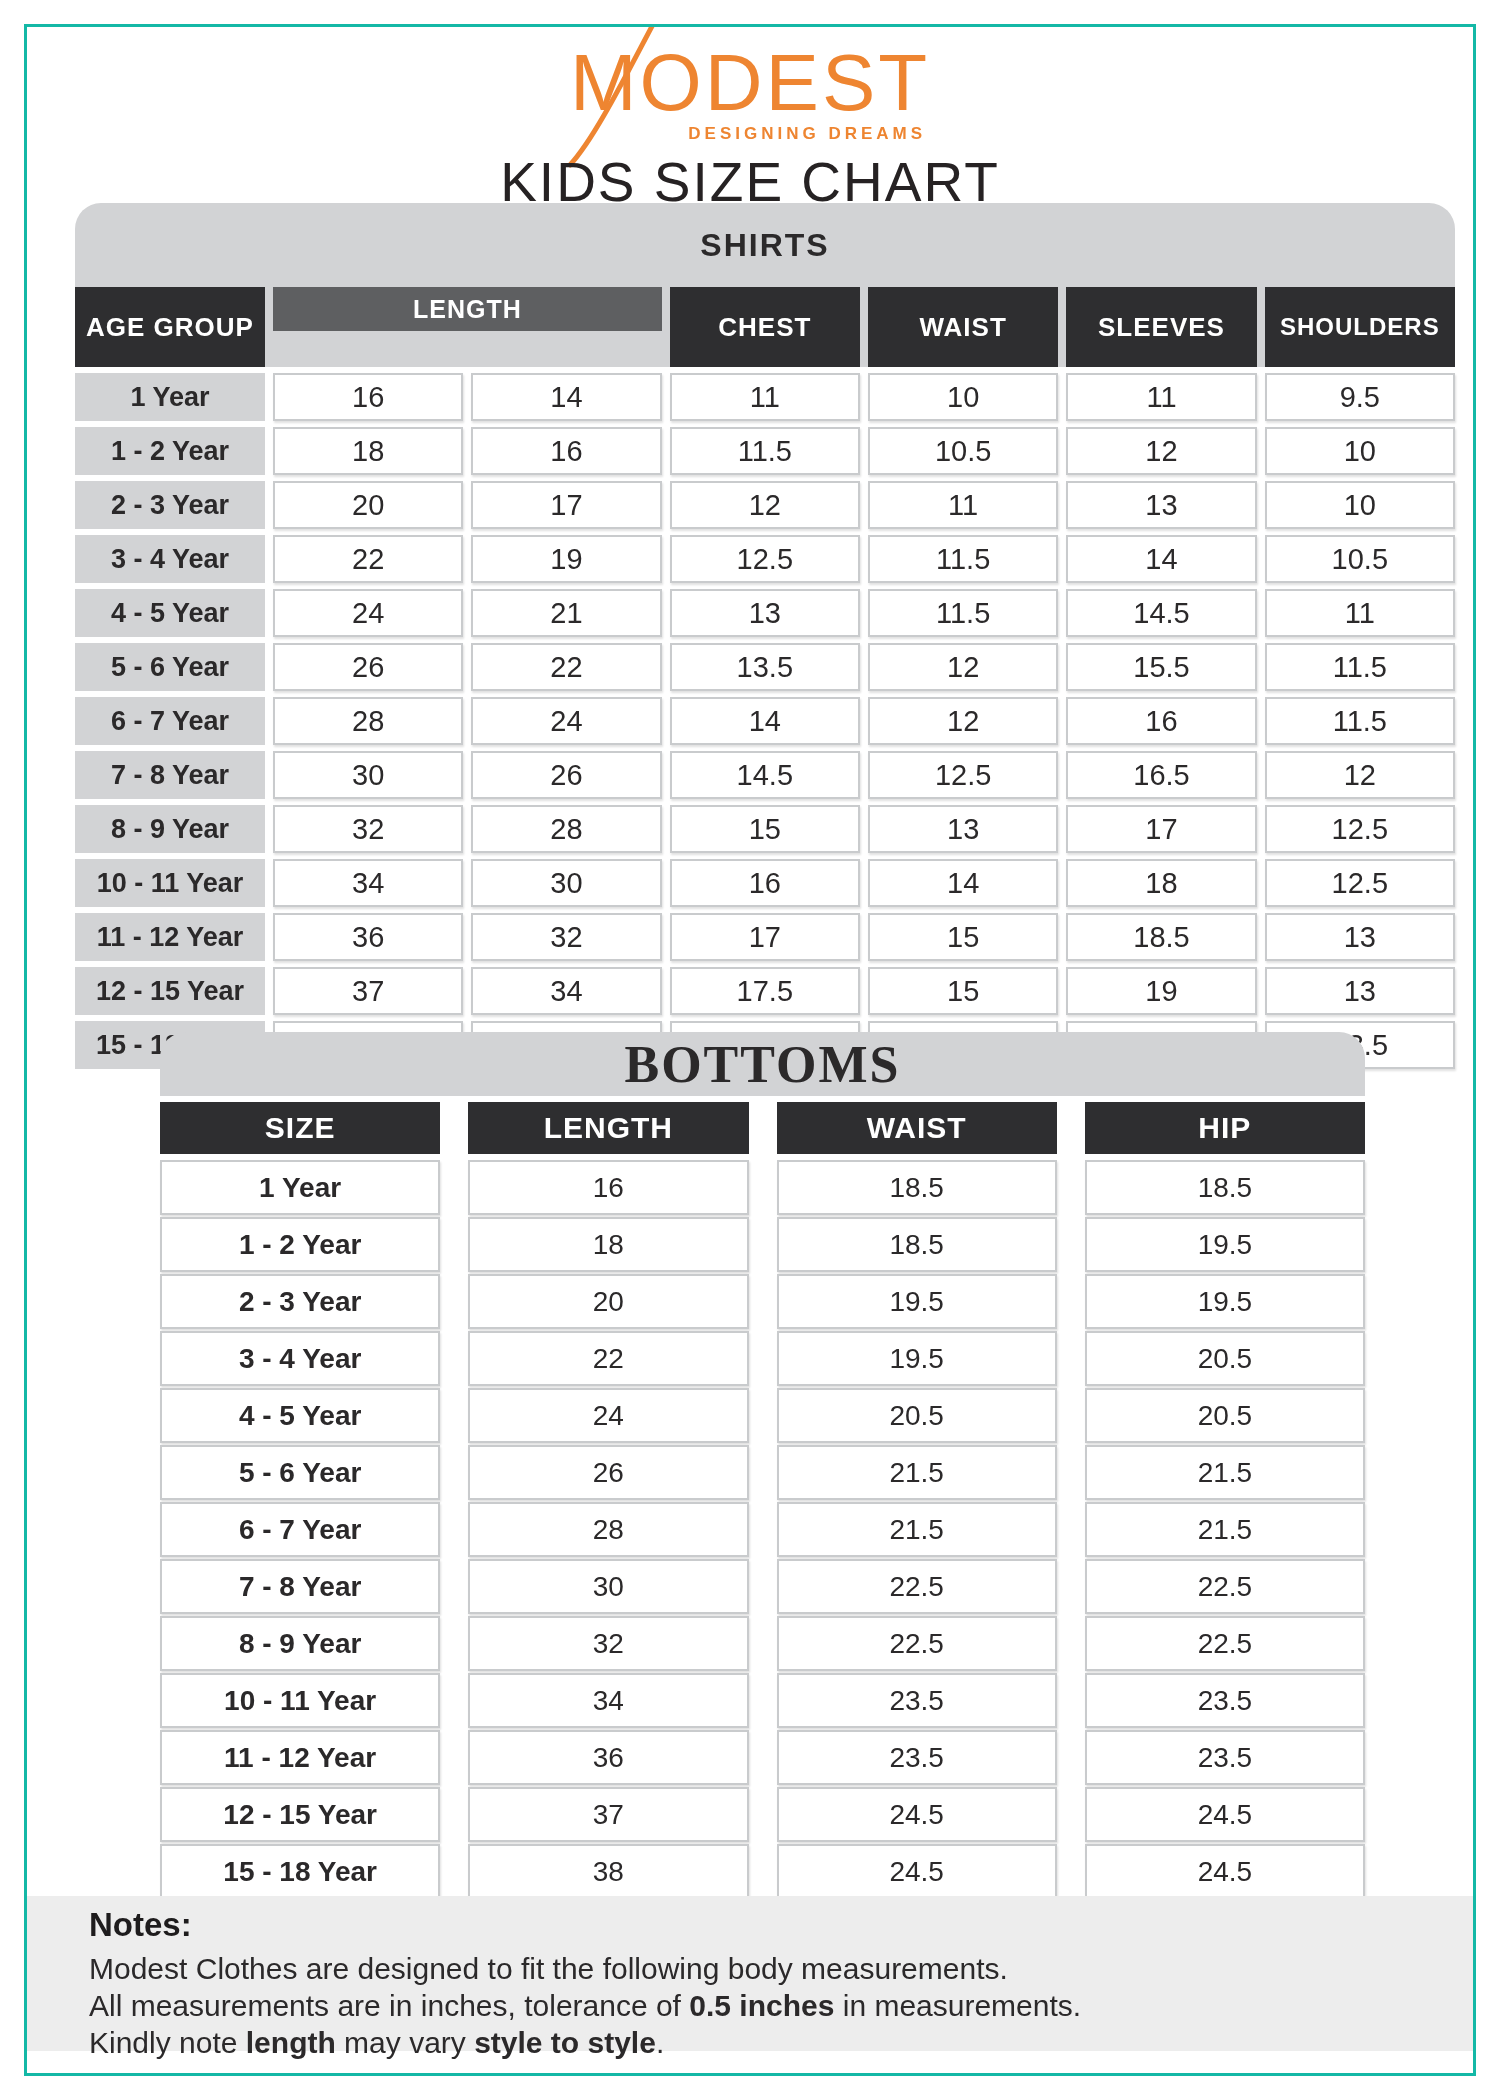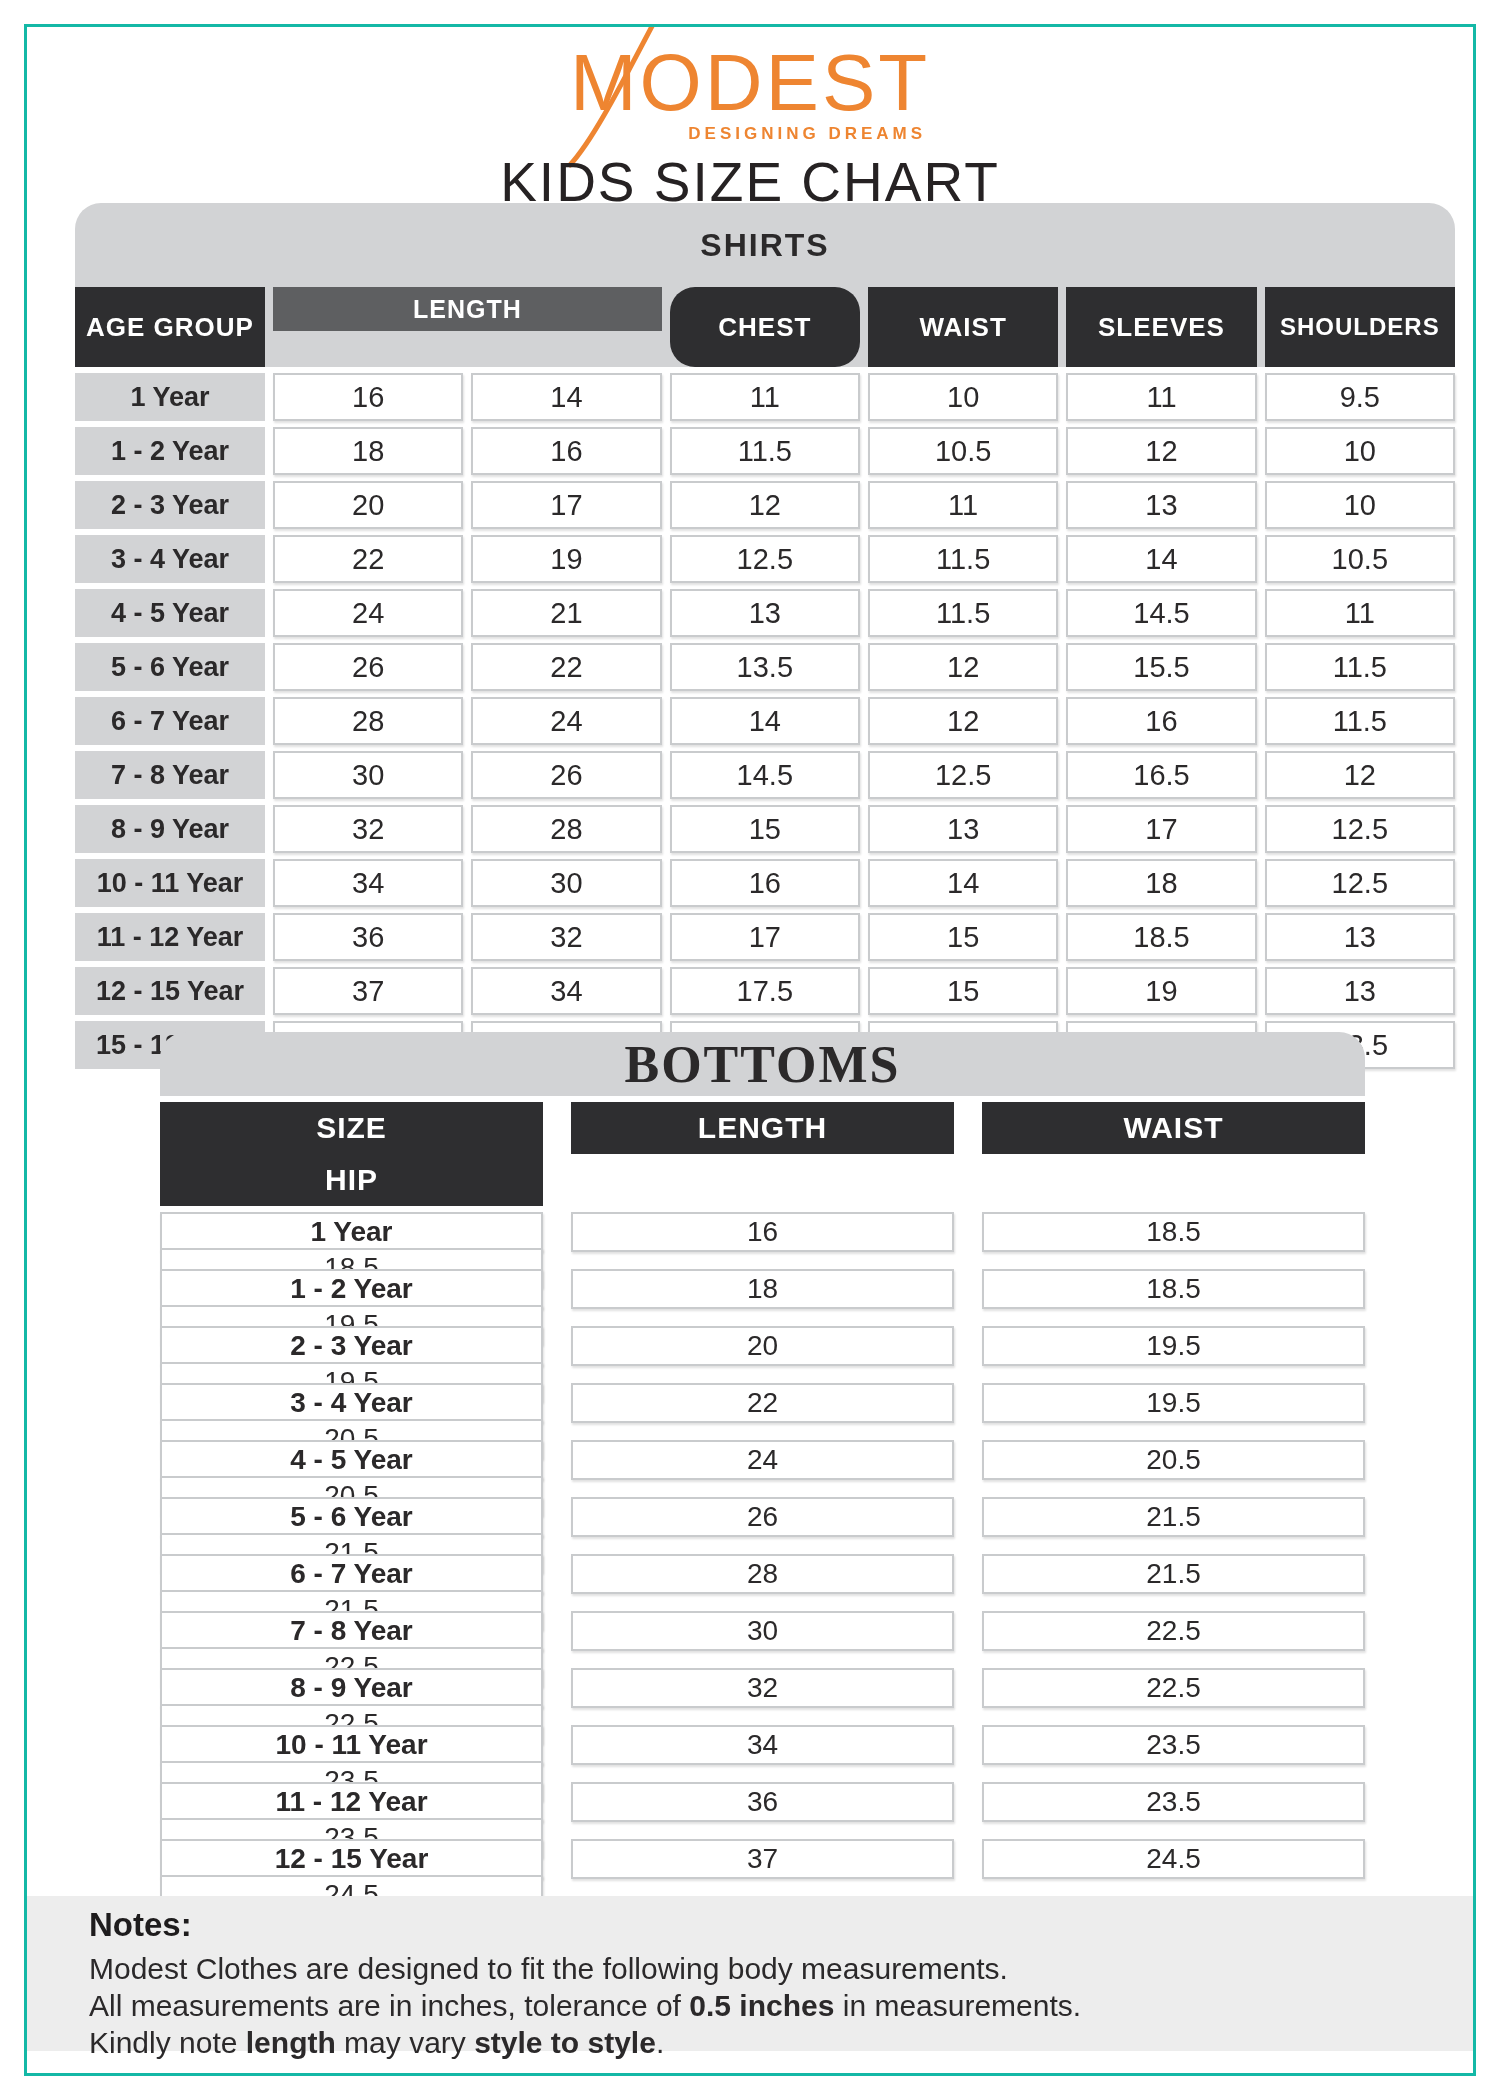--- a/index.html
+++ b/index.html
@@ -46,41 +46,41 @@
     display:grid;column-gap:8px;grid-template-columns:190px repeat(6,1fr);
   }
   .hcell{
     background:#2E2E30;color:#ffffff;display:flex;align-items:center;justify-content:center;
     font-weight:700;font-size:26px;letter-spacing:1px;
   }
   .h-age{grid-area:age;}
   .h-len{grid-area:len;background:#5E5F61;font-size:25px;}
   .h-sub{grid-area:sub;background:#2E2E30;display:flex;align-items:center;}
   .h-sub span{flex:1 1 50%;text-align:center;color:#fff;font-weight:700;font-size:24px;letter-spacing:1px;}
-  .h-chest{grid-area:chest;border-radius:25px;} .h-waist{grid-area:waist;}
+  .h-chest{grid-area:chest;} .h-waist{grid-area:waist;}
   .h-sleeves{grid-area:sleeves;} .h-shoulders{grid-area:shoulders;font-size:24px;}
 
   .s-row{margin-top:6px;height:48px;}
   .label-cell{
     background:#D2D3D5;display:flex;align-items:center;justify-content:center;
     font-weight:700;font-size:27px;color:#2b292a;
   }
   .value-cell{
     background:#ffffff;border:2px solid #c9cbcd;box-shadow:1px 2px 2px rgba(0,0,0,0.12);
     display:flex;align-items:center;justify-content:center;font-size:29px;color:#2b292a;
   }
 
   
   .bottoms{position:absolute;left:133px;top:1005px;width:1205px;}
   .bottoms-banner{
     background:#D2D3D5;border-radius:26px 26px 0 0;height:64px;
     display:flex;align-items:center;justify-content:center;
     font-size:52px;font-weight:800;letter-spacing:2px;color:#2b292a;font-family:Liberation Serif, serif;
   }
-  .b-grid{display:grid;grid-template-columns:repeat(3,1fr);column-gap:28px;}
+  .b-grid{display:grid;grid-template-columns:repeat(4,1fr);column-gap:28px;}
   .b-header{margin-top:6px;}
   .b-hcell{
     background:#2E2E30;color:#fff;height:52px;display:flex;align-items:center;justify-content:center;
     font-weight:700;font-size:30px;letter-spacing:1px;
   }
   .b-row{margin-top:6px;height:51px;}
   .b-label{font-weight:700;font-size:28px;}
   .b-value{font-size:28px;}
   .b-row .value-cell{height:100%;}
 

